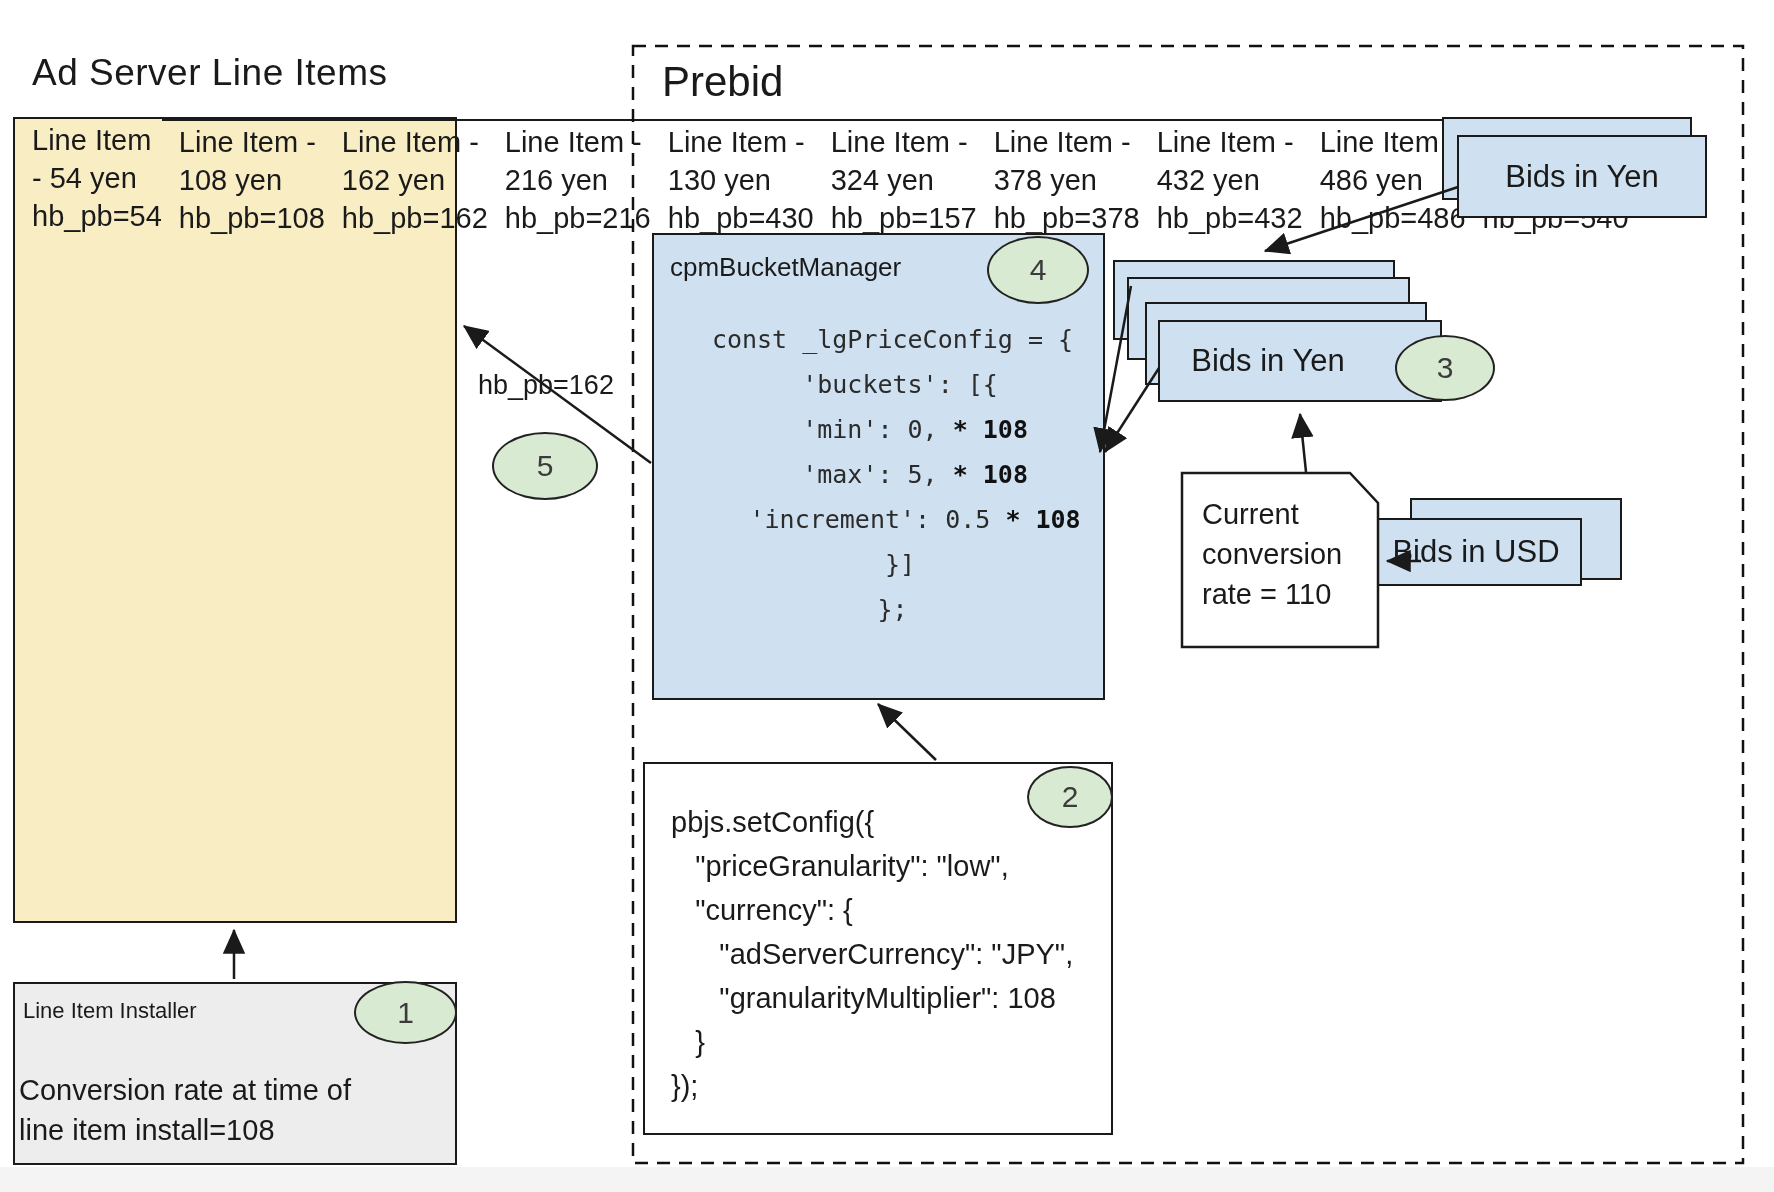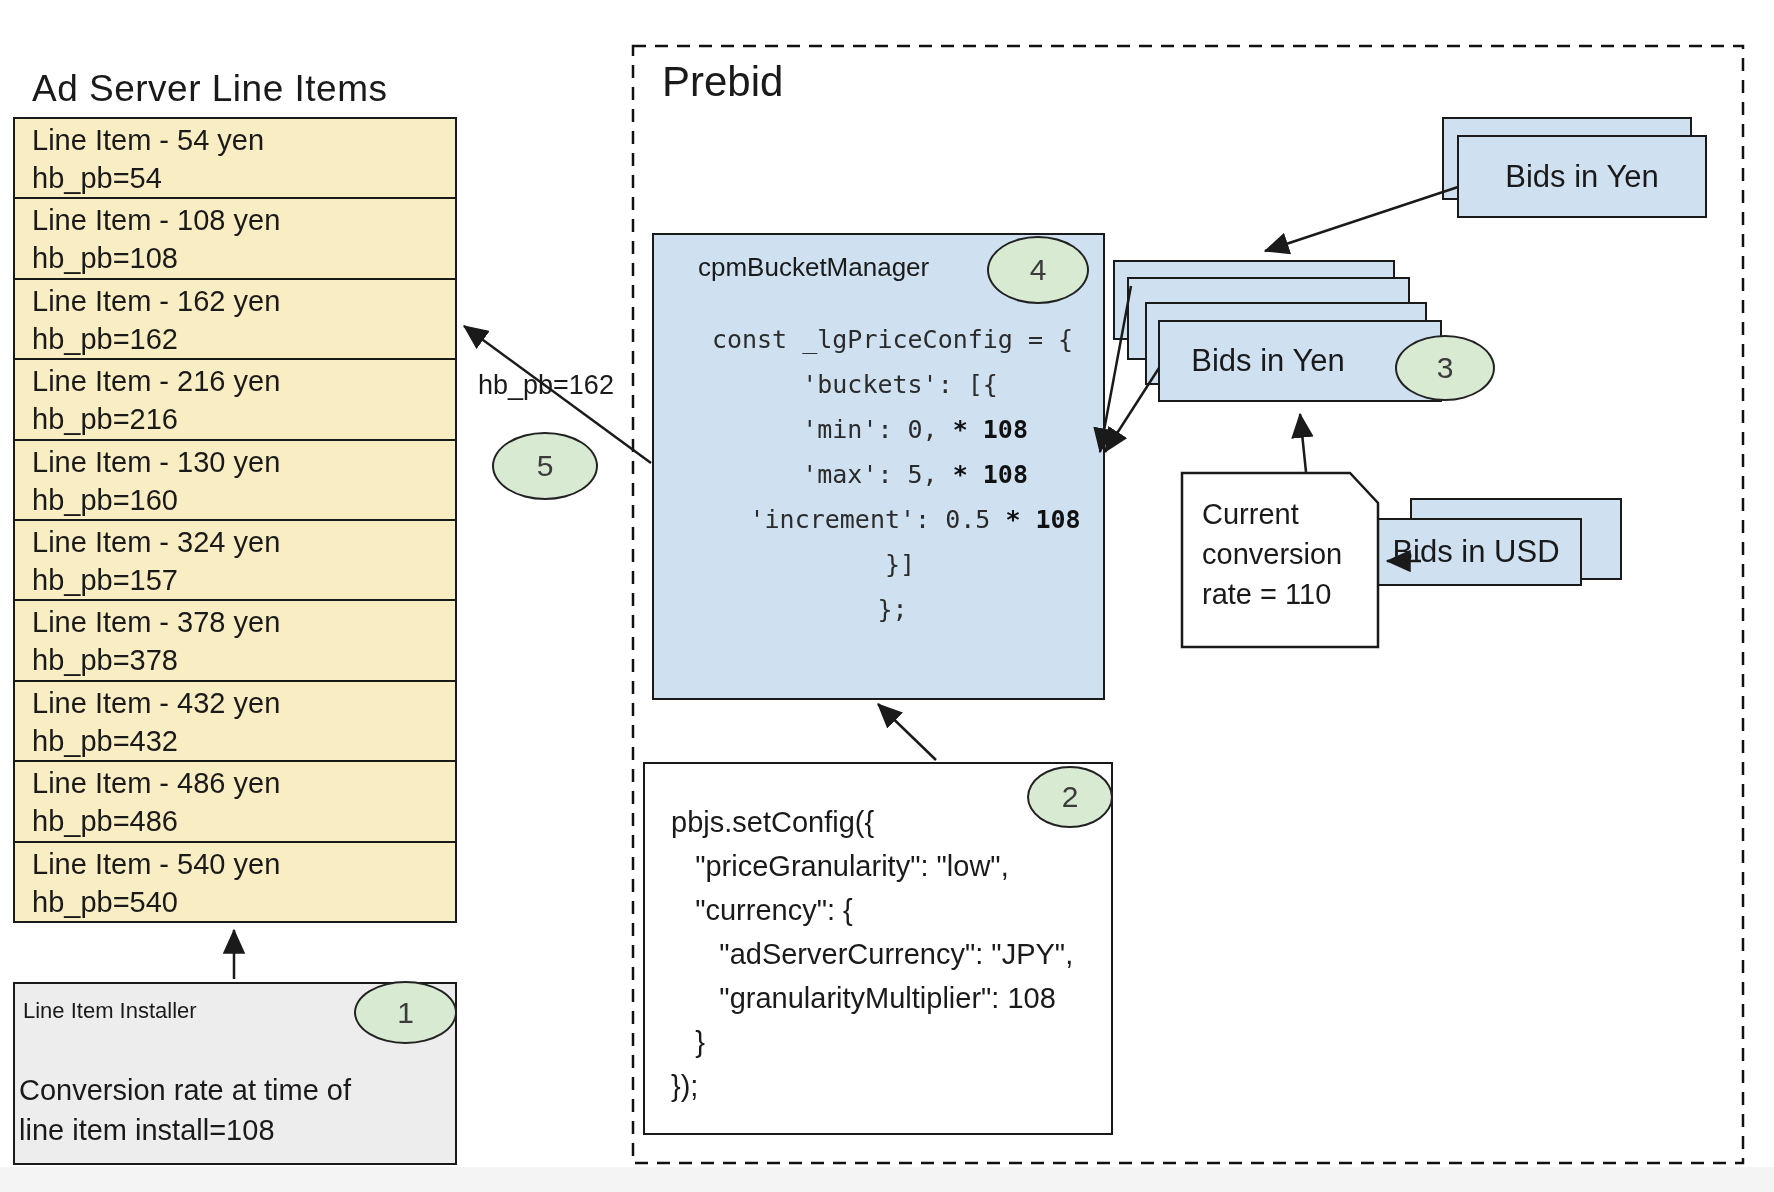--- a/index.html
+++ b/index.html
@@ -8,25 +8,25 @@
     --row-yellow:#f9edc4;
     --badge-green:#d9ead3;
     --installer-gray:#ededed;
   }
   html,body{margin:0;padding:0;background:#ffffff;}
   #canvas{
     position:relative;width:1774px;height:1192px;overflow:hidden;
     background:#ffffff;font-family:"Liberation Sans",sans-serif;color:#1a1a1a;
   }
   
-  .asli-title{position:absolute;left:32px;top:52px;font-size:37px;letter-spacing:.5px;margin-top:16px;}
+  .asli-title{position:absolute;left:32px;top:52px;font-size:37px;letter-spacing:.5px;}
   .li-table{
     position:absolute;left:13px;top:117px;width:444px;height:806px;
     box-sizing:border-box;border:2.5px solid var(--border-dark);
-    background:var(--row-yellow);display:flex;flex-direction:column;
+    background:var(--row-yellow);display:flex;flex-direction:row;
   }
   .li-row{flex:1;box-sizing:border-box;border-top:2px solid var(--border-dark);
     padding:2px 0 0 17px;font-size:29px;line-height:38px;}
   .li-row:first-child{border-top:none;}
   .installer{
     position:absolute;left:13px;top:982px;width:444px;height:183px;
     box-sizing:border-box;border:2.5px solid var(--border-dark);
     background:var(--installer-gray);
   }
   .installer .inst-title{margin:14px 0 0 8px;font-size:22px;}
@@ -38,21 +38,21 @@
     font-size:30px;color:#3b3b3b;z-index:12;
   }
   
   .prebid-title{position:absolute;left:662px;top:58px;font-size:42px;text-align:right;}
   
   .bucket-box{
     position:absolute;left:652px;top:233px;width:453px;height:467px;
     box-sizing:border-box;border:2.5px solid var(--border-dark);
     background:var(--card-blue);
   }
-  .bucket-box .bm-title{margin:17px 0 0 44px;font-size:26px;}
+  .bucket-box .bm-title{margin:17px 0 0 16px;font-size:26px;}
   .bucket-code{
     margin:34px 0 0 28px;font-family:"DejaVu Sans Mono",monospace;
     font-size:25px;line-height:45px;white-space:pre;color:#2b2b2b;text-align:center;
   }
   .bucket-code b{font-weight:700;color:#111;margin-top:12px;}
   
   .setconfig-box{
     position:absolute;left:643px;top:762px;width:470px;height:373px;
     box-sizing:border-box;border:2.5px solid var(--border-dark);background:#fff;
   }
@@ -90,21 +90,21 @@
       <div class="li-row">
         <div>Line Item - 162 yen</div>
         <div>hb_pb=162</div>
       </div>
       <div class="li-row">
         <div>Line Item - 216 yen</div>
         <div>hb_pb=216</div>
       </div>
       <div class="li-row">
         <div>Line Item - 130 yen</div>
-        <div>hb_pb=160</div>
+        <div>hb_pb=430</div>
       </div>
       <div class="li-row">
         <div>Line Item - 324 yen</div>
         <div>hb_pb=157</div>
       </div>
       <div class="li-row">
         <div>Line Item - 378 yen</div>
         <div>hb_pb=378</div>
       </div>
       <div class="li-row">

